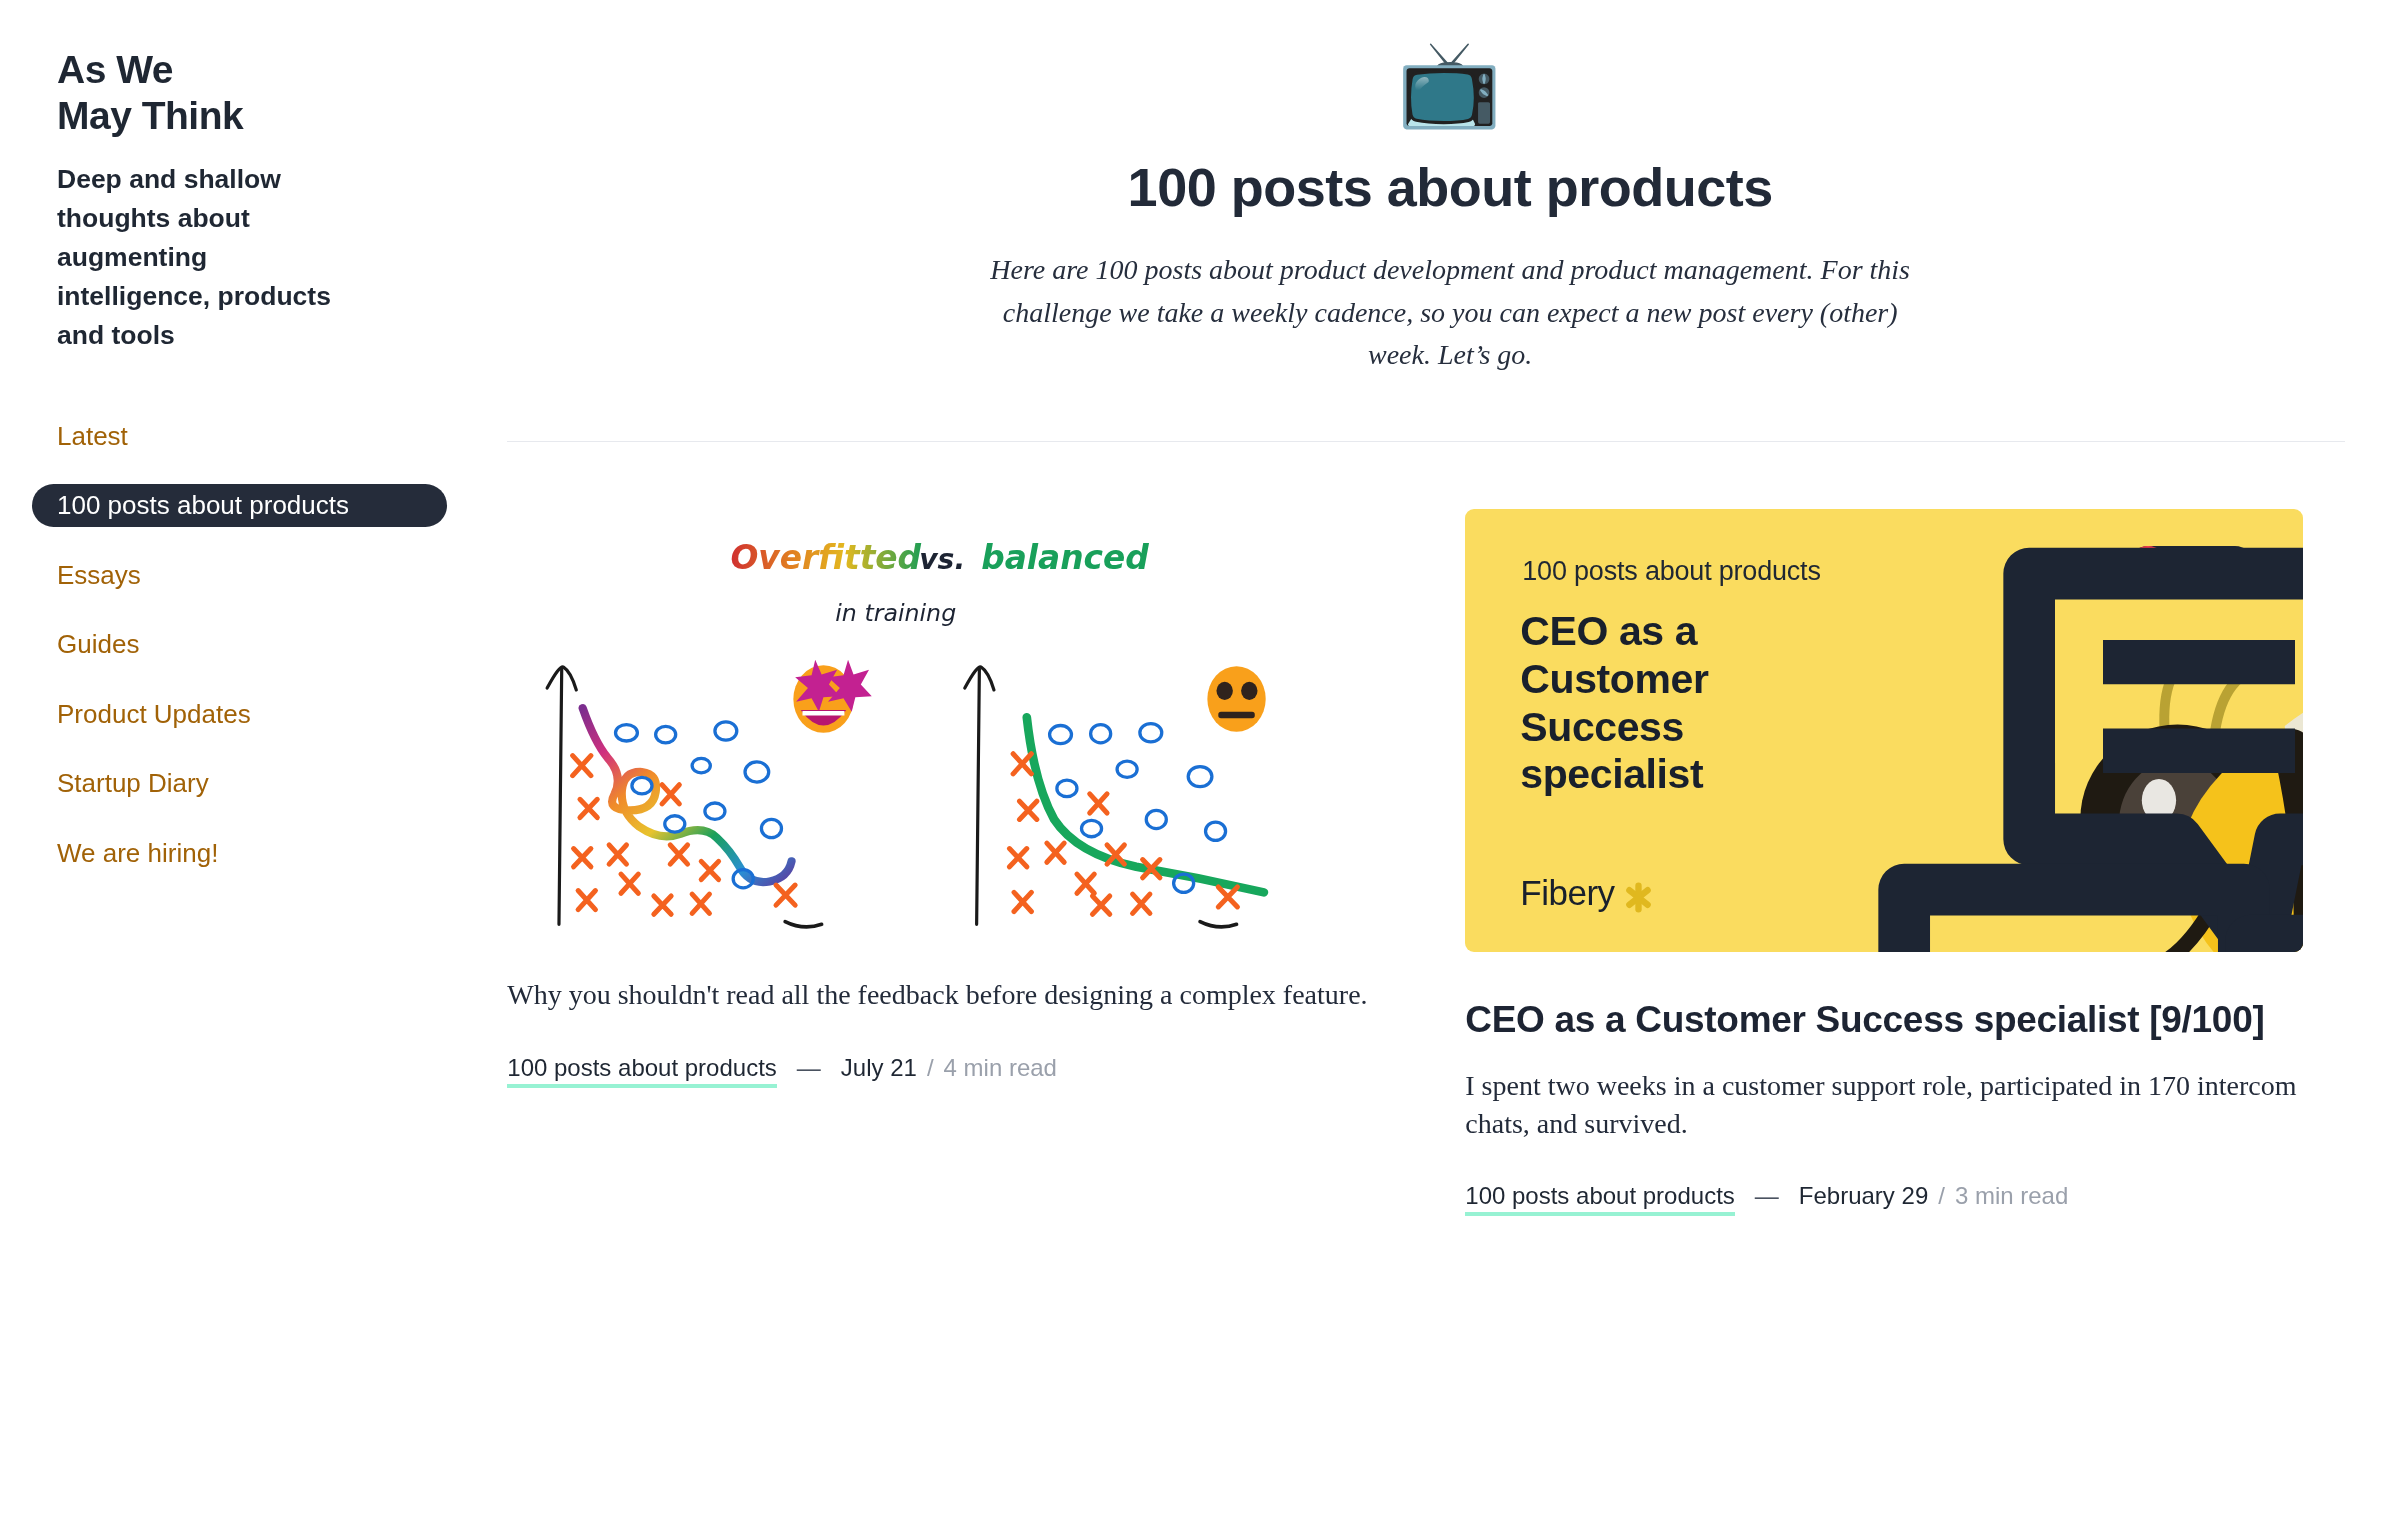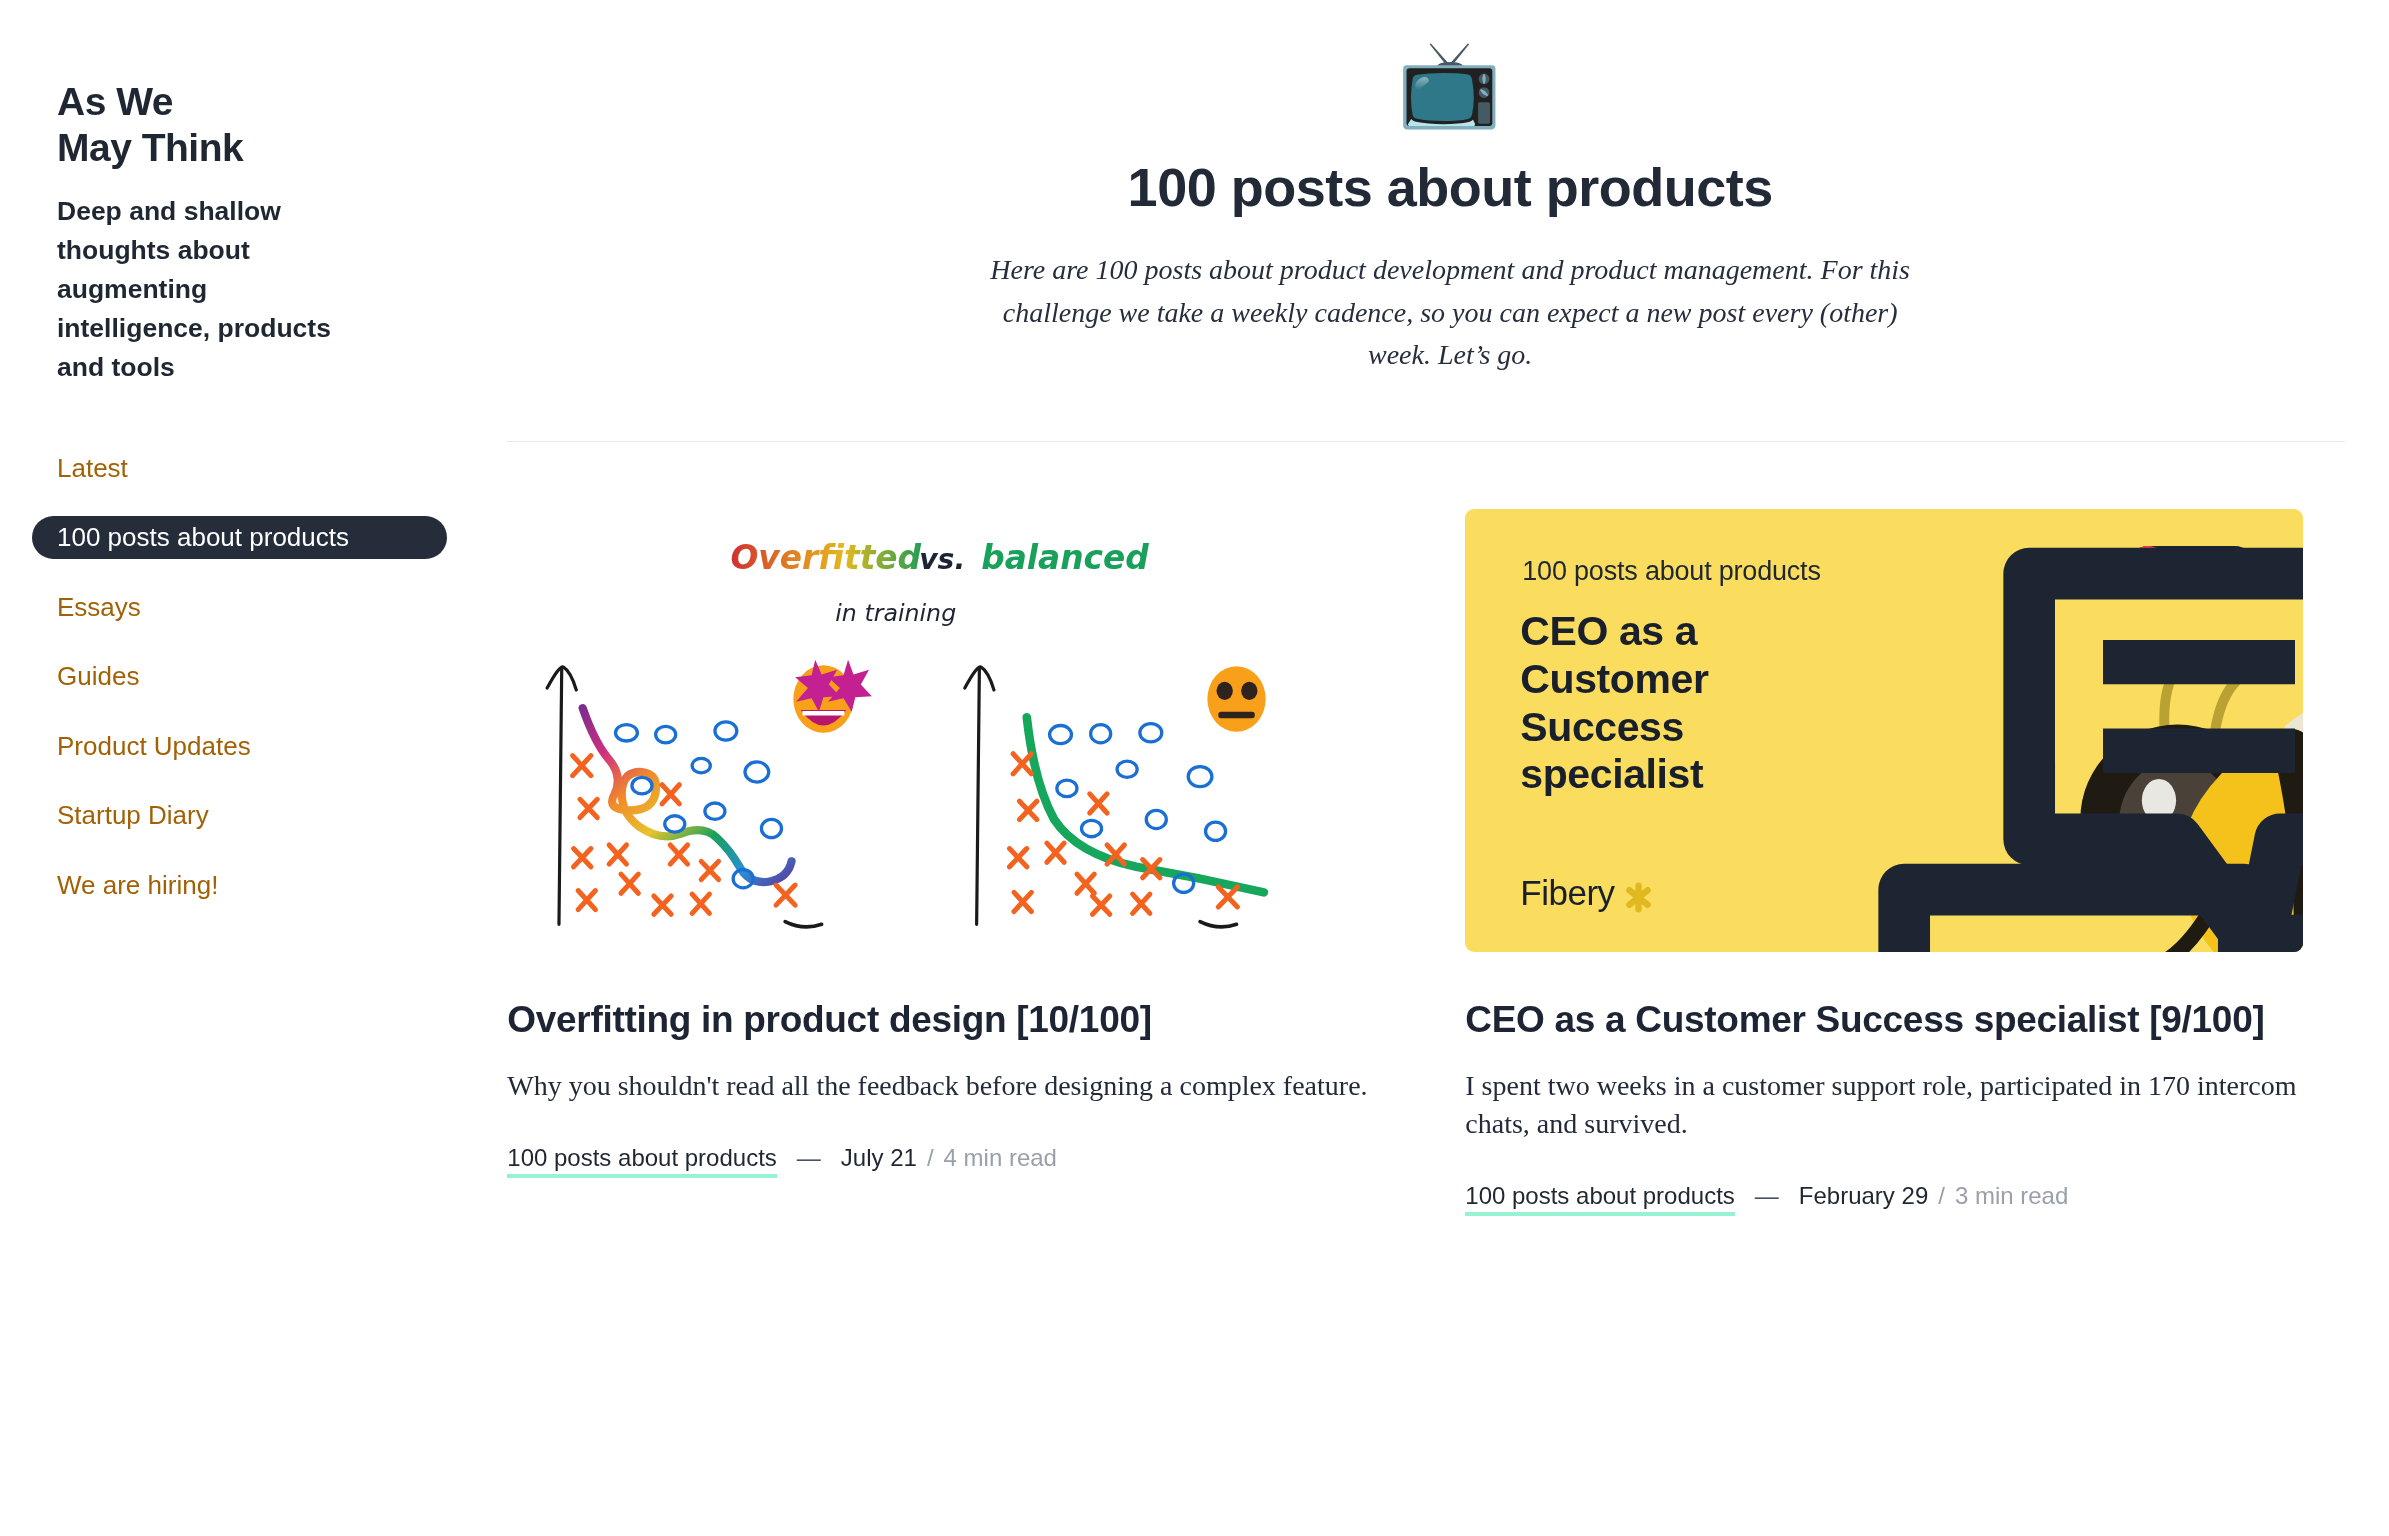--- a/index.html
+++ b/index.html
@@ -8,21 +8,21 @@
     background: #ffffff;
     font-family: "Liberation Sans", sans-serif;
     overflow: hidden;
   }
   .page { position: relative; width: 2389px; height: 1537px; display: flex; }
 
   
   .sidebar { width: 500px; flex: 0 0 500px; padding: 47px 0 0 57px; }
   .brand-title {
     font-size: 39px; font-weight: 700; line-height: 1.17;
-    color: #1f2733; letter-spacing: -0.5px; white-space: pre-line; margin-top: 32px;
+    color: #1f2733; letter-spacing: -0.5px; white-space: pre-line;
   }
   .brand-desc {
     margin-top: 22px;
     font-size: 26.5px; line-height: 1.47; color: #1f2733;
     max-width: 274px; font-weight: 700;
   }
   .nav { margin-top: 59px; }
   .nav-item {
     display: block; font-size: 26px; color: #a16207;
     padding: 0 0 0 0; margin-bottom: 26.5px; line-height: 1.0;
@@ -272,21 +272,20 @@
 
             <g>
               <ellipse cx="800" cy="208" rx="32" ry="36" fill="#f9a01b"></ellipse>
               <ellipse cx="787" cy="199" rx="9" ry="10" fill="#2f231d"></ellipse>
               <ellipse cx="814" cy="199" rx="9" ry="10" fill="#2f231d"></ellipse>
               <rect x="780" y="222" width="40" height="7" rx="3" fill="#2f231d"></rect>
             </g>
           </svg>
         </div>
 
-        <h2 class="post-title">Overfitting in product design [10/100]</h2>
         <p class="post-excerpt">Why you shouldn't read all the feedback before designing a complex feature.</p>
         <div class="post-meta">
           <span class="meta-tag">100 posts about products</span>
           <span class="meta-dash">—</span>
           <span class="meta-date">July 21</span>
           <span class="meta-slash">/</span>
           <span class="meta-read">4 min read</span>
         </div>
       </article>
 

